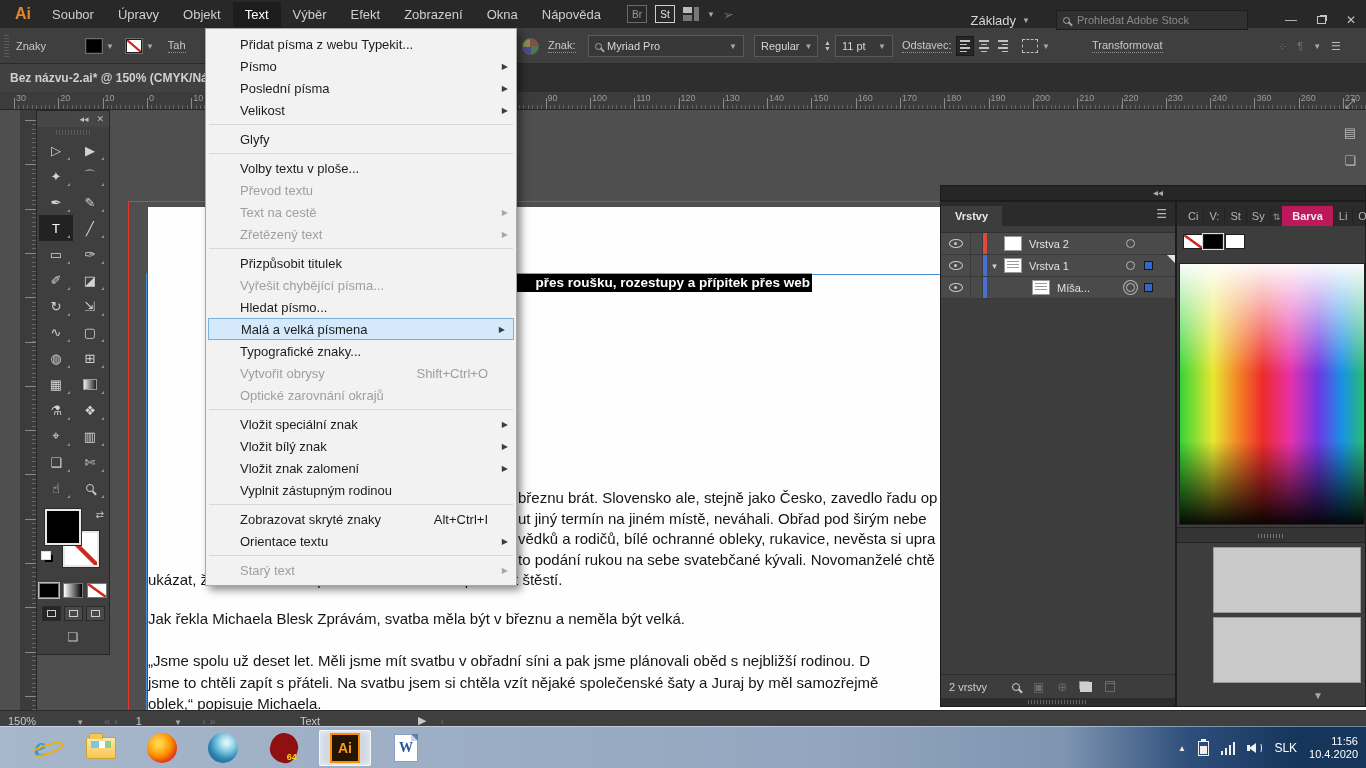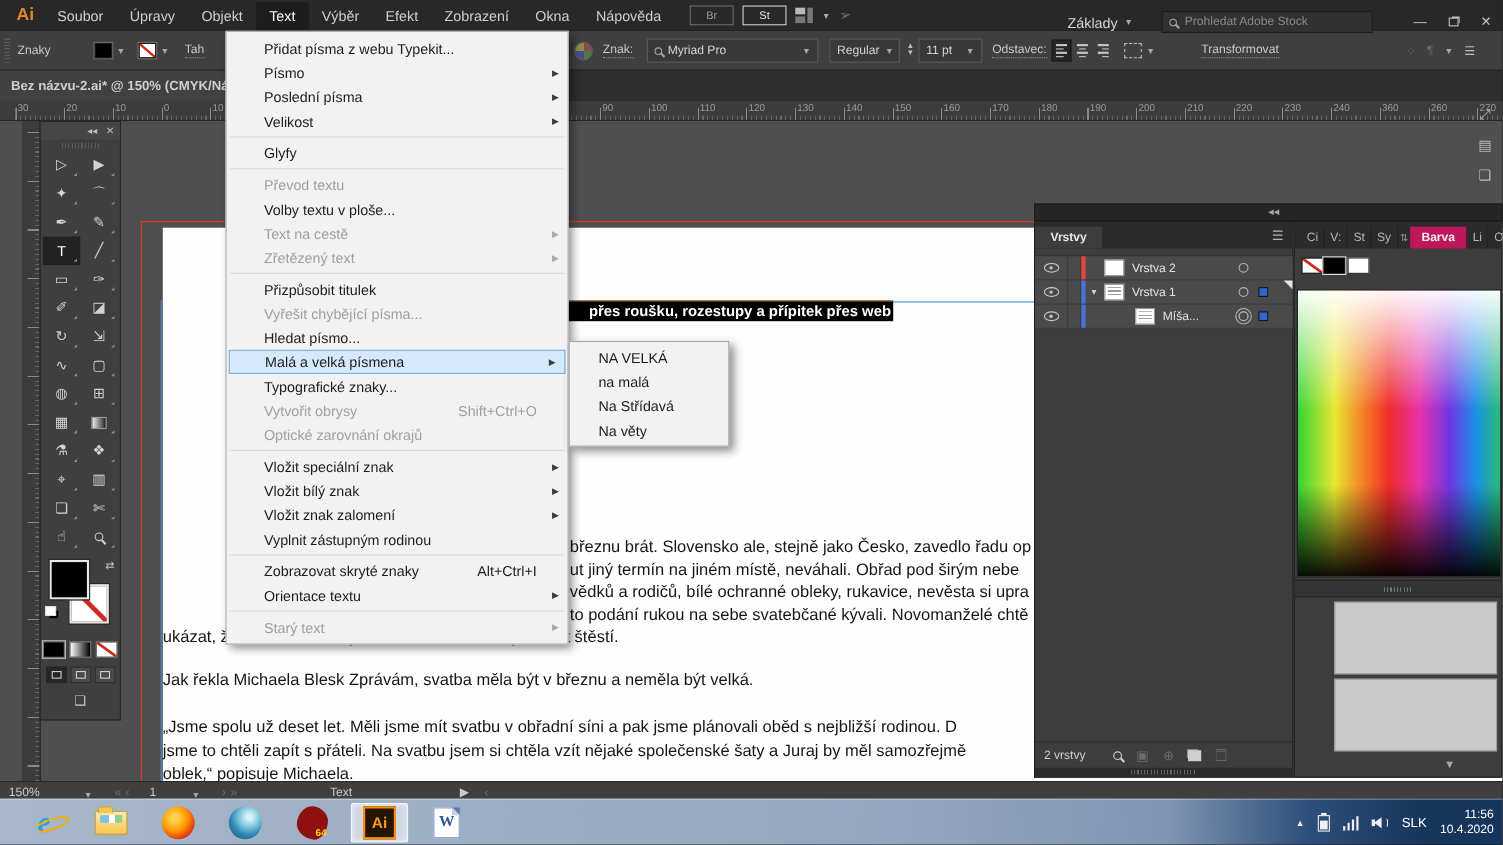--- a/index.html
+++ b/index.html
@@ -8,21 +8,21 @@
   .screen *{box-sizing:border-box;}
 
   
   .titlebar{position:absolute;left:0;top:0;width:100%;height:28px;background:#282828;
     display:flex;align-items:center;color:#cfcfcf;font-size:13px;z-index:20;}
   .ai-badge{width:34px;height:24px;margin-left:6px;color:#e0862e;font-weight:bold;font-size:16px;
     display:flex;align-items:center;justify-content:center;}
   .mb-item{padding:5px 12px;cursor:default;}
   .mb-item.active{background:#1d1d1d;color:#fff;}
   .tb-icons{display:flex;align-items:center;margin-left:14px;gap:8px;}
-  .badge-sq{width:40px;height:18px;border:1px solid #6a6a6a;font-size:10px;color:#9a9a9a;
+  .badge-sq{width:20px;height:18px;border:1px solid #6a6a6a;font-size:10px;color:#9a9a9a;
     display:flex;align-items:center;justify-content:center;}
   .badge-sq.st{border-color:#cfcfcf;color:#e6e6e6;}
   .ws-grid{width:16px;height:14px;background:
      linear-gradient(#bbb,#bbb) 0 0/9px 6px no-repeat,
      linear-gradient(#777,#777) 11px 0/5px 14px no-repeat,
      linear-gradient(#777,#777) 0 8px/9px 6px no-repeat;}
   .chev{font-size:8px;color:#a8a8a8;}
   .share-ic{color:#6f6f6f;font-size:13px;transform:rotate(-10deg);}
   .tb-right{position:absolute;right:0;top:0;height:40px;display:flex;align-items:center;}
   .workspace{display:flex;align-items:center;gap:6px;margin-right:26px;color:#d6d6d6;}
@@ -671,25 +671,25 @@
       </div>
       <div class="menu-row">
         <span class="mlabel">Velikost</span>
         <span class="marrow">▶</span>
       </div>
       <div class="menu-sep"></div>
       <div class="menu-row">
         <span class="mlabel">Glyfy</span>
       </div>
       <div class="menu-sep"></div>
+      <div class="menu-row">
+        <span class="mlabel">Volby textu v ploše...</span>
+      </div>
       <div class="menu-row disabled">
         <span class="mlabel">Převod textu</span>
-      </div>
-      <div class="menu-row">
-        <span class="mlabel">Volby textu v ploše...</span>
       </div>
       <div class="menu-row disabled">
         <span class="mlabel">Text na cestě</span>
         <span class="marrow">▶</span>
       </div>
       <div class="menu-row disabled">
         <span class="mlabel">Zřetězený text</span>
         <span class="marrow">▶</span>
       </div>
       <div class="menu-sep"></div>
@@ -739,26 +739,20 @@
       </div>
       <div class="menu-row">
         <span class="mlabel">Orientace textu</span>
         <span class="marrow">▶</span>
       </div>
       <div class="menu-sep"></div>
       <div class="menu-row disabled">
         <span class="mlabel">Starý text</span>
         <span class="marrow">▶</span>
       </div>
-    </div>
-  <div class="submenu">
-      <div class="sub-row">NA VELKÁ</div>
-      <div class="sub-row">na malá</div>
-      <div class="sub-row">Na Střídavá</div>
-      <div class="sub-row">Na věty</div>
     </div>
 
   <div class="taskbar">
     <div class="tb-apps">
       <div class="appbtn">
         <span class="ie-ic">e<span class="ie-ring"></span></span>
       </div>
       <div class="appbtn">
         <span class="folder-ic"></span>
       </div>

